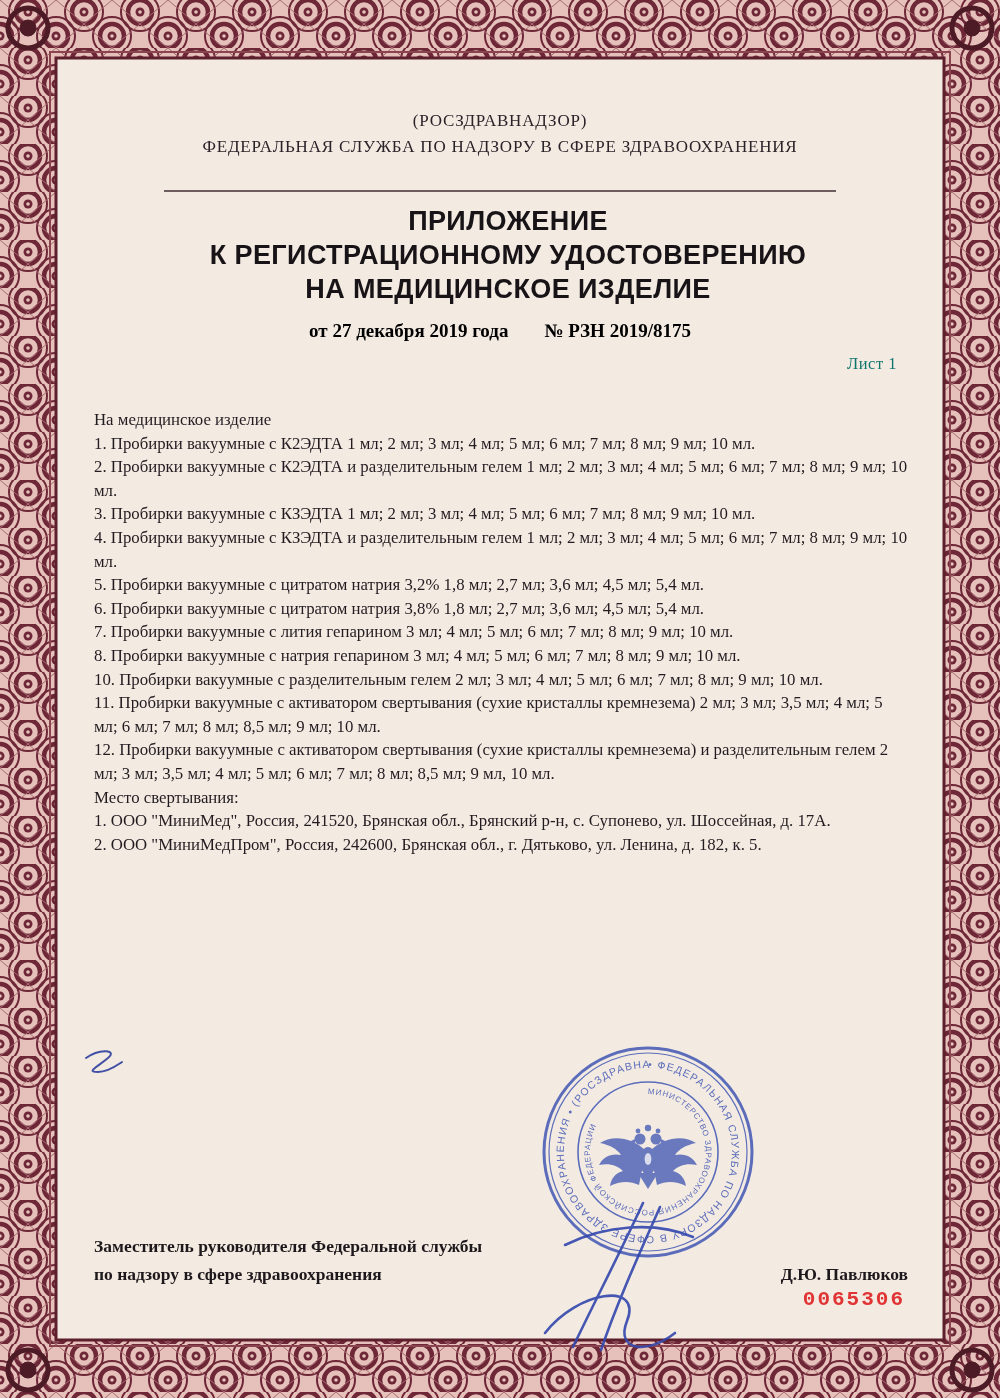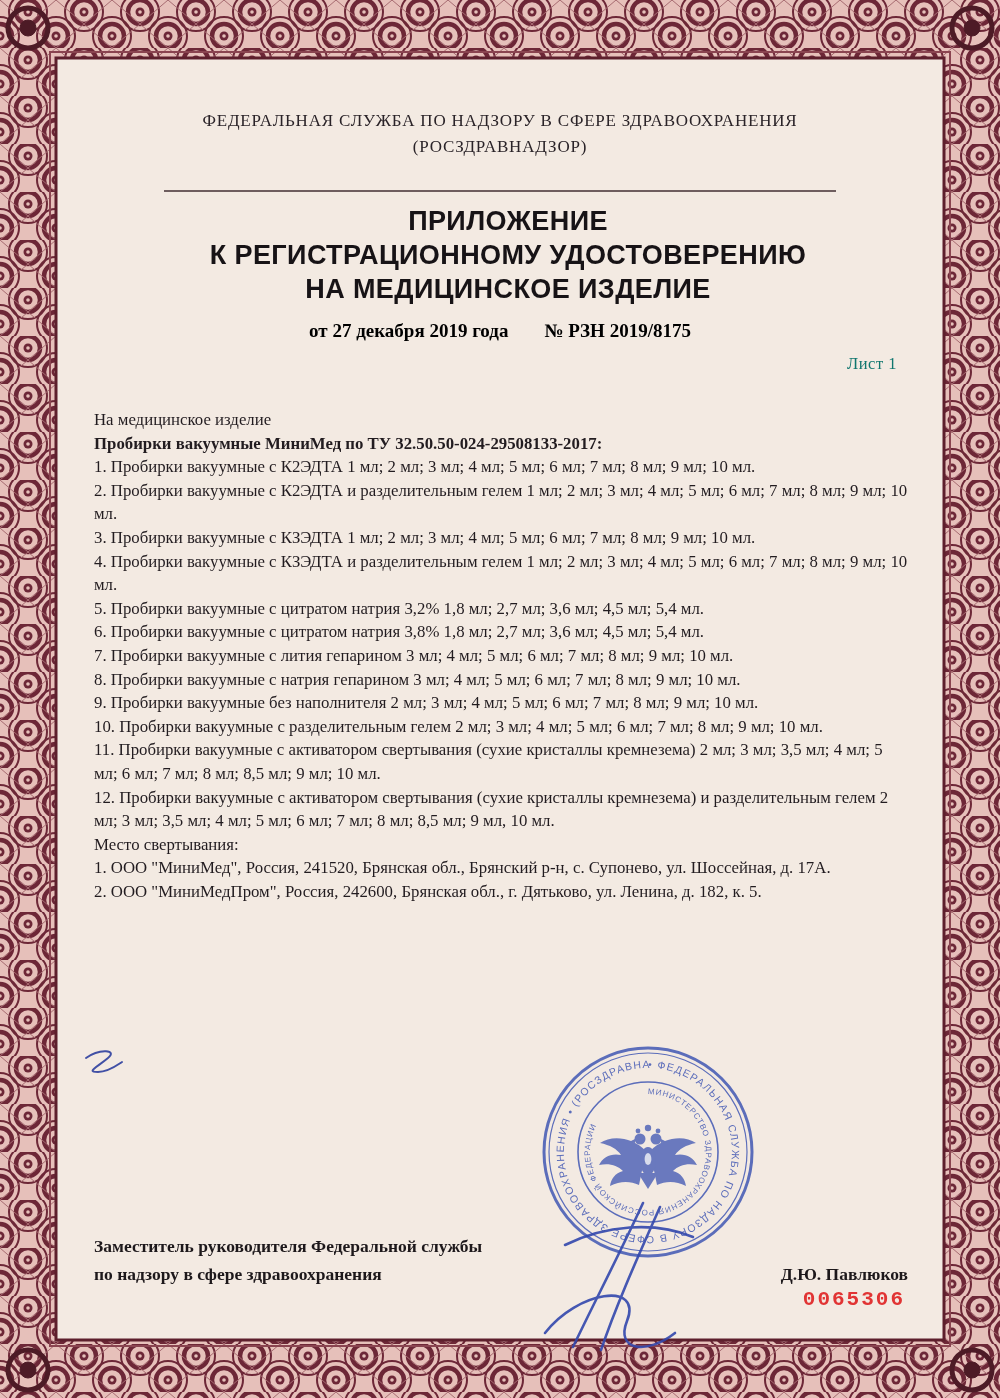--- a/index.html
+++ b/index.html
@@ -101,50 +101,48 @@
       <circle cx="28" cy="1370" r="20" stroke-width="5"></circle>
         <circle cx="28" cy="1370" r="8" fill="#4d1b26"></circle>
       <circle cx="972" cy="1370" r="20" stroke-width="5"></circle>
         <circle cx="972" cy="1370" r="8" fill="#4d1b26"></circle>
     </g>
   </svg>
 
   <div class="content">
 
     <div class="header">
+      <div>(РОСЗДРАВНАДЗОР)</div>
       <div>ФЕДЕРАЛЬНАЯ СЛУЖБА ПО НАДЗОРУ В СФЕРЕ ЗДРАВООХРАНЕНИЯ</div>
-      <div>(РОСЗДРАВНАДЗОР)</div>
     </div>
 
     <div class="header-rule"></div>
 
     <div class="title">
       <div>ПРИЛОЖЕНИЕ</div>
       <div>К РЕГИСТРАЦИОННОМУ УДОСТОВЕРЕНИЮ</div>
       <div>НА МЕДИЦИНСКОЕ ИЗДЕЛИЕ</div>
     </div>
 
     <div class="date-line">
       <span>от 27 декабря 2019 года</span><span class="numlbl">№  РЗН 2019/8175</span>
     </div>
 
     <div class="sheet">Лист  1</div>
 
     <div class="body-text">
       <p>На медицинское изделие</p>
-      <p class="bold">Пробирки вакуумные МиниМед по ТУ 32.50.50-024-29508133-2017:</p>
       <p>1. Пробирки вакуумные с К2ЭДТА 1 мл; 2 мл; 3 мл; 4 мл; 5 мл; 6 мл; 7 мл; 8 мл; 9 мл; 10 мл.</p>
       <p>2. Пробирки вакуумные с К2ЭДТА и разделительным гелем 1 мл; 2 мл; 3 мл; 4 мл; 5 мл; 6 мл; 7 мл; 8 мл; 9 мл; 10 мл.</p>
       <p>3. Пробирки вакуумные с КЗЭДТА 1 мл; 2 мл; 3 мл; 4 мл; 5 мл; 6 мл; 7 мл; 8 мл; 9 мл; 10 мл.</p>
       <p>4. Пробирки вакуумные с КЗЭДТА и разделительным гелем 1 мл; 2 мл; 3 мл; 4 мл; 5 мл; 6 мл; 7 мл; 8 мл; 9 мл; 10 мл.</p>
       <p>5. Пробирки вакуумные с цитратом натрия 3,2% 1,8 мл; 2,7 мл; 3,6 мл; 4,5 мл; 5,4 мл.</p>
       <p>6. Пробирки вакуумные с цитратом натрия 3,8% 1,8 мл; 2,7 мл; 3,6 мл; 4,5 мл; 5,4 мл.</p>
       <p>7. Пробирки вакуумные с лития гепарином 3 мл; 4 мл; 5 мл; 6 мл; 7 мл; 8 мл; 9 мл; 10 мл.</p>
       <p>8. Пробирки вакуумные с натрия гепарином 3 мл; 4 мл; 5 мл; 6 мл; 7 мл; 8 мл; 9 мл; 10 мл.</p>
-      <p>9. Пробирки вакуумные без наполнителя 2 мл; 3 мл; 4 мл; 5 мл; 6 мл; 7 мл; 8 мл; 9 мл; 10 мл.</p>
       <p>10. Пробирки вакуумные с разделительным гелем 2 мл; 3 мл; 4 мл; 5 мл; 6 мл; 7 мл; 8 мл; 9 мл; 10 мл.</p>
       <p>11. Пробирки вакуумные с активатором свертывания (сухие кристаллы кремнезема) 2 мл; 3 мл; 3,5 мл; 4 мл; 5 мл; 6 мл; 7 мл; 8 мл; 8,5 мл; 9 мл; 10 мл.</p>
       <p>12. Пробирки вакуумные с активатором свертывания (сухие кристаллы кремнезема) и разделительным гелем 2 мл; 3 мл; 3,5 мл; 4 мл; 5 мл; 6 мл; 7 мл; 8 мл; 8,5 мл; 9 мл, 10 мл.</p>
       <p>Место свертывания:</p>
       <p>1. ООО "МиниМед", Россия, 241520, Брянская обл., Брянский р-н, с. Супонево, ул. Шоссейная, д. 17А.</p>
       <p>2. ООО "МиниМедПром", Россия, 242600, Брянская обл., г. Дятьково, ул. Ленина, д. 182, к. 5.</p>
     </div>
 
     <div class="sig-row">
       <div class="sig-title">

